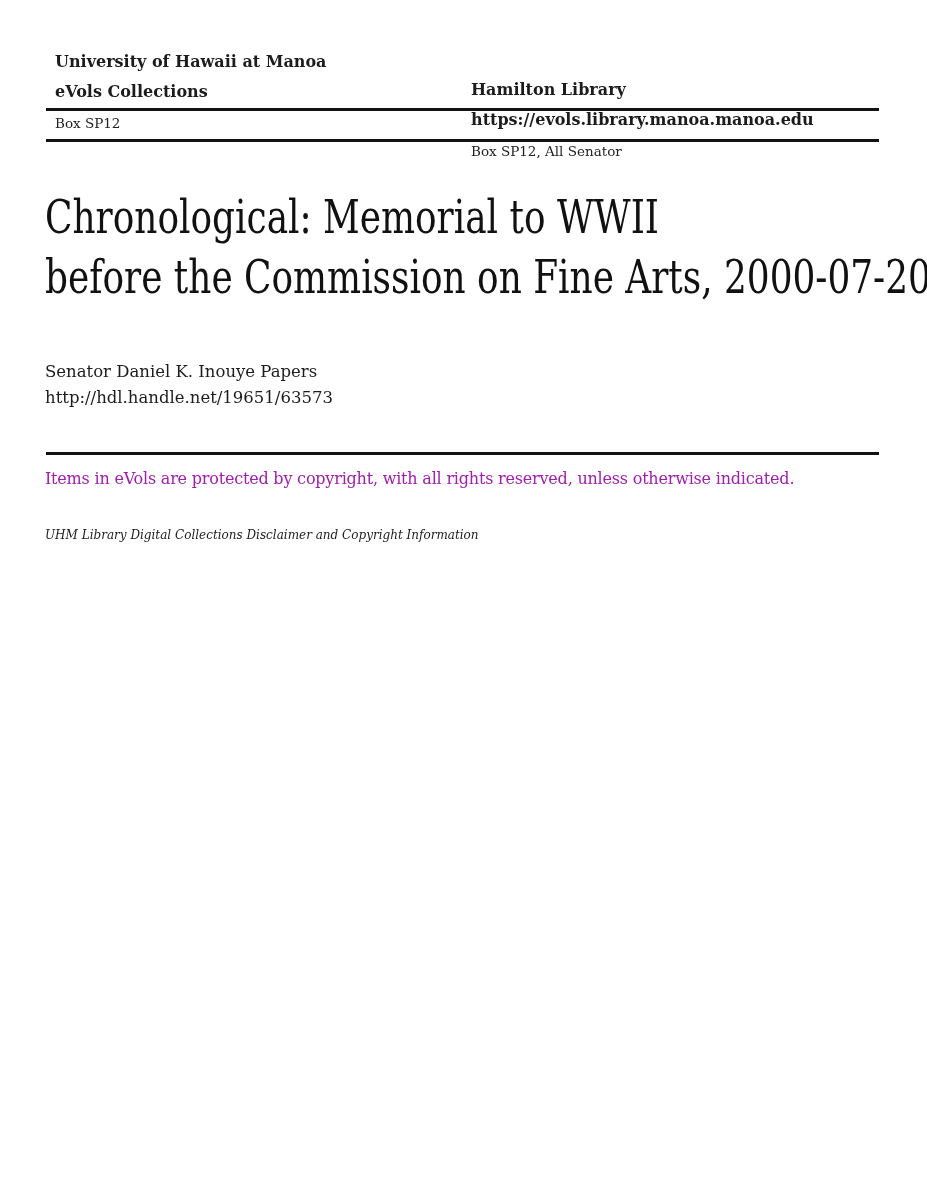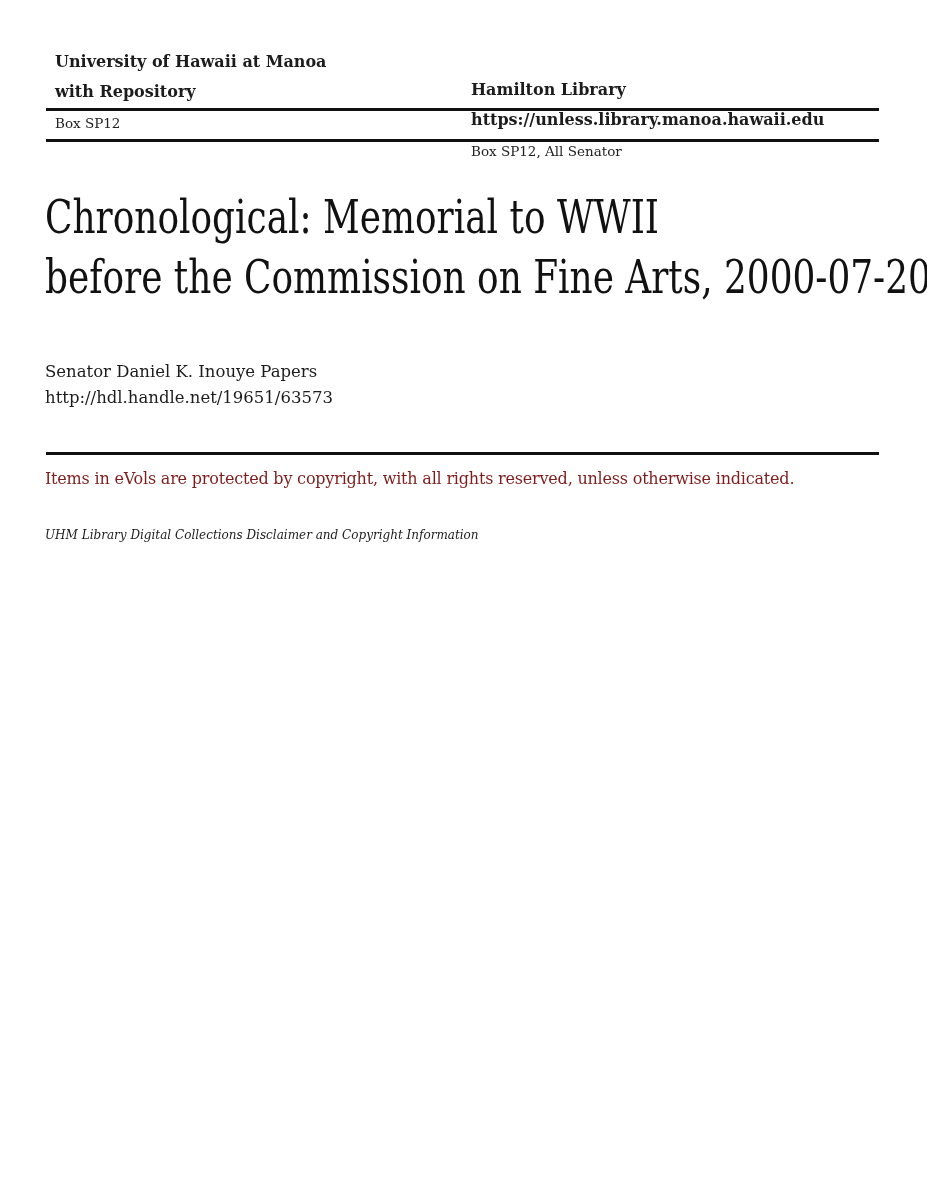--- a/index.html
+++ b/index.html
@@ -74,21 +74,21 @@
     white-space: nowrap;
   }
 
   .copyright-line {
     left: 45px;
     top: 468px;
     width: 860px;
     font-size: 16px;
     letter-spacing: -0.2px;
     line-height: 22px;
-    color: #7f1d1d;
+    color: #a21caf;
     white-space: nowrap;
   }
 
   .disclaimer-line {
     left: 45px;
     top: 524px;
     font-size: 12px;
     line-height: 22px;
     font-style: italic;
     color: #1c1c1c;
@@ -105,22 +105,22 @@
 <body>
 
 <div class="page">
 
   <div class="abs hdr-row" style="top:54px;">
     <span class="hdr-left">University of Hawaii at Manoa</span>
     <span class="hdr-right">Hamilton Library</span>
   </div>
 
   <div class="abs hdr-row" style="top:84px;">
-    <span class="hdr-left">with Repository</span>
-    <a class="hdr-right plain">https://unless.library.manoa.hawaii.edu</a>
+    <span class="hdr-left">eVols Collections</span>
+    <a class="hdr-right plain">https://evols.library.manoa.manoa.edu</a>
   </div>
 
   <div class="abs rule" style="top:108px;"></div>
 
   <div class="abs box-row" style="top:117px;">
     <span class="hdr-left">Box SP12</span>
     <span class="hdr-right">Box SP12, All Senator</span>
   </div>
 
   <div class="abs rule" style="top:139px;"></div>

